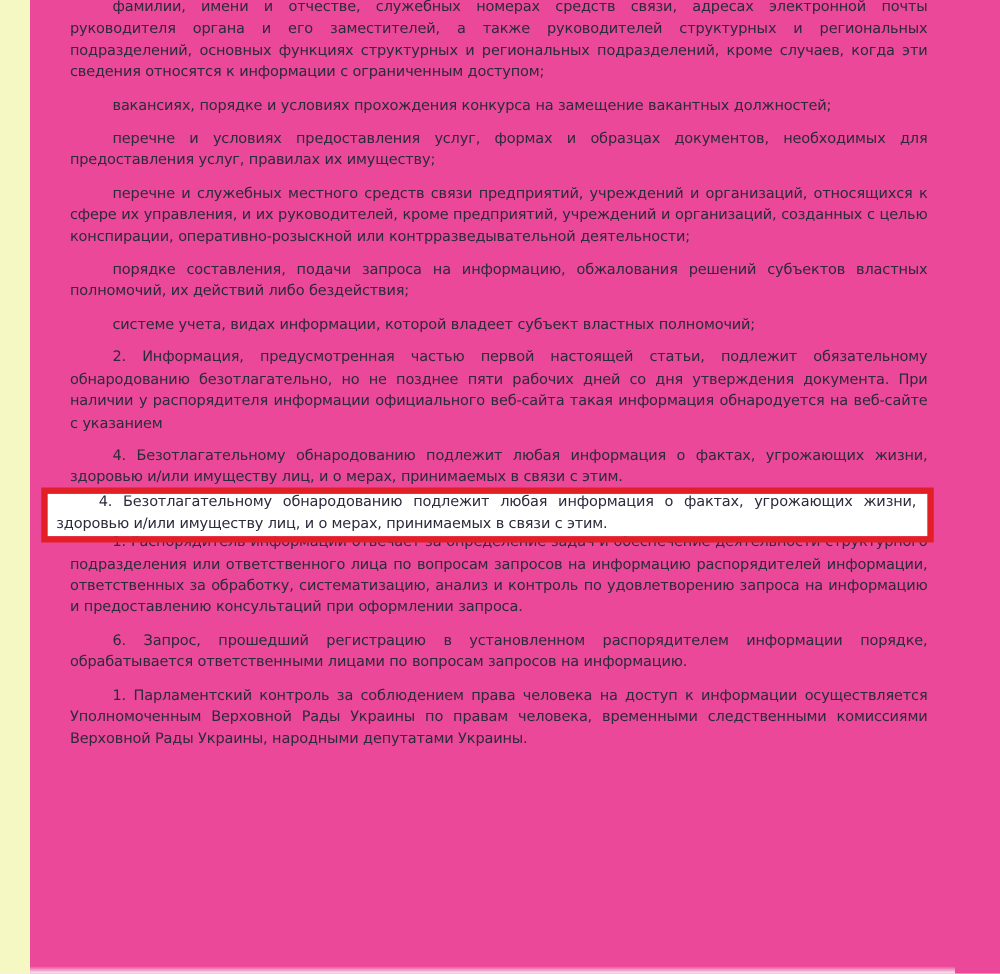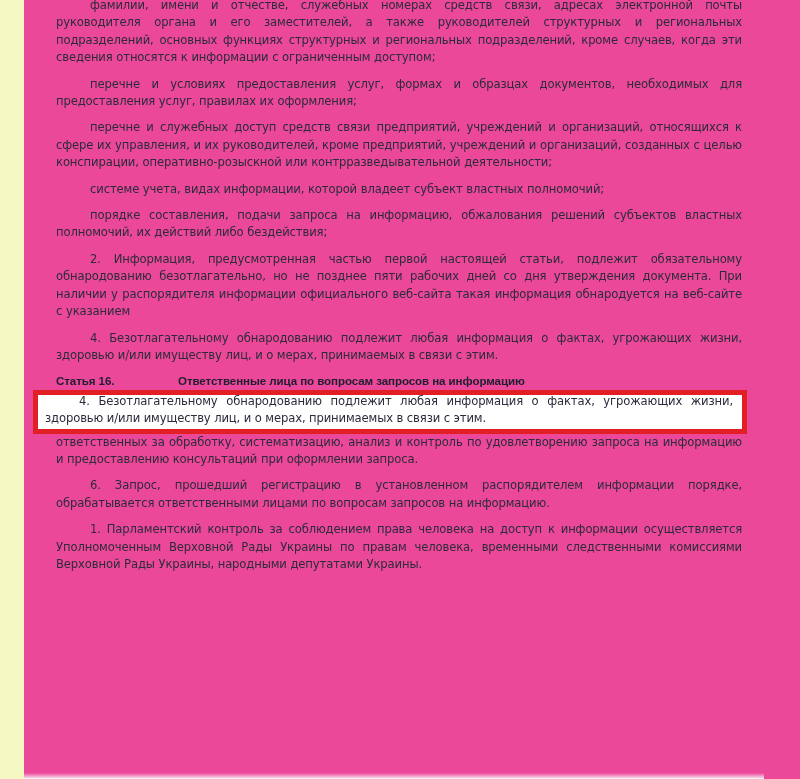--- a/index.html
+++ b/index.html
@@ -146,28 +146,29 @@
 
   <div class="side-band left"></div>
   <div class="side-band right"></div>
 
   <div class="page-sheet">
     <div class="page-inner">
 
       <p class="doc-para">фамилии, имени и отчестве, служебных номерах средств связи, адресах электронной почты руководителя органа и его заместителей, а также руководителей структурных и региональных подразделений, основных функциях структурных и региональных подразделений, кроме случаев, когда эти сведения относятся к информации с ограниченным доступом;</p>
 
 
+      <p class="doc-para gap-before">вакансиях, порядке и условиях прохождения конкурса на замещение вакантных должностей;</p>
 
-      <p class="doc-para gap-before">перечне и условиях предоставления услуг, формах и образцах документов, необходимых для предоставления услуг, правилах их оформления;</p>
+      <p class="doc-para gap-before">перечне и условиях предоставления услуг, формах и образцах документов, необходимых для предоставления услуг, правилах их имуществу;</p>
 
-      <p class="doc-para gap-before">перечне и служебных доступ средств связи предприятий, учреждений и организаций, относящихся к сфере их управления, и их руководителей, кроме предприятий, учреждений и организаций, созданных с целью конспирации, оперативно-розыскной или контрразведывательной деятельности;</p>
+      <p class="doc-para gap-before">перечне и служебных местного средств связи предприятий, учреждений и организаций, относящихся к сфере их управления, и их руководителей, кроме предприятий, учреждений и организаций, созданных с целью конспирации, оперативно-розыскной или контрразведывательной деятельности;</p>
+
+      <p class="doc-para gap-before">порядке составления, подачи запроса на информацию, обжалования решений субъектов властных полномочий, их действий либо бездействия;</p>
 
       <p class="doc-para gap-before">системе учета, видах информации, которой владеет субъект властных полномочий;</p>
-
-      <p class="doc-para gap-before">порядке составления, подачи запроса на информацию, обжалования решений субъектов властных полномочий, их действий либо бездействия;</p>
 
 
       <p class="doc-para gap-before">2. Информация, предусмотренная частью первой настоящей статьи, подлежит обязательному обнародованию безотлагательно, но не позднее пяти рабочих дней со дня утверждения документа. При наличии у распорядителя информации официального веб-сайта такая информация обнародуется на веб-сайте с указанием</p>
 
 
 
       <p class="doc-para gap-before">4. Безотлагательному обнародованию подлежит любая информация о фактах, угрожающих жизни, здоровью и/или имуществу лиц, и о мерах, принимаемых в связи с этим.</p>
 
       <p class="doc-heading"><span class="art-no">Статья 16.</span><span>Ответственные лица по вопросам запросов на информацию</span></p>
 

